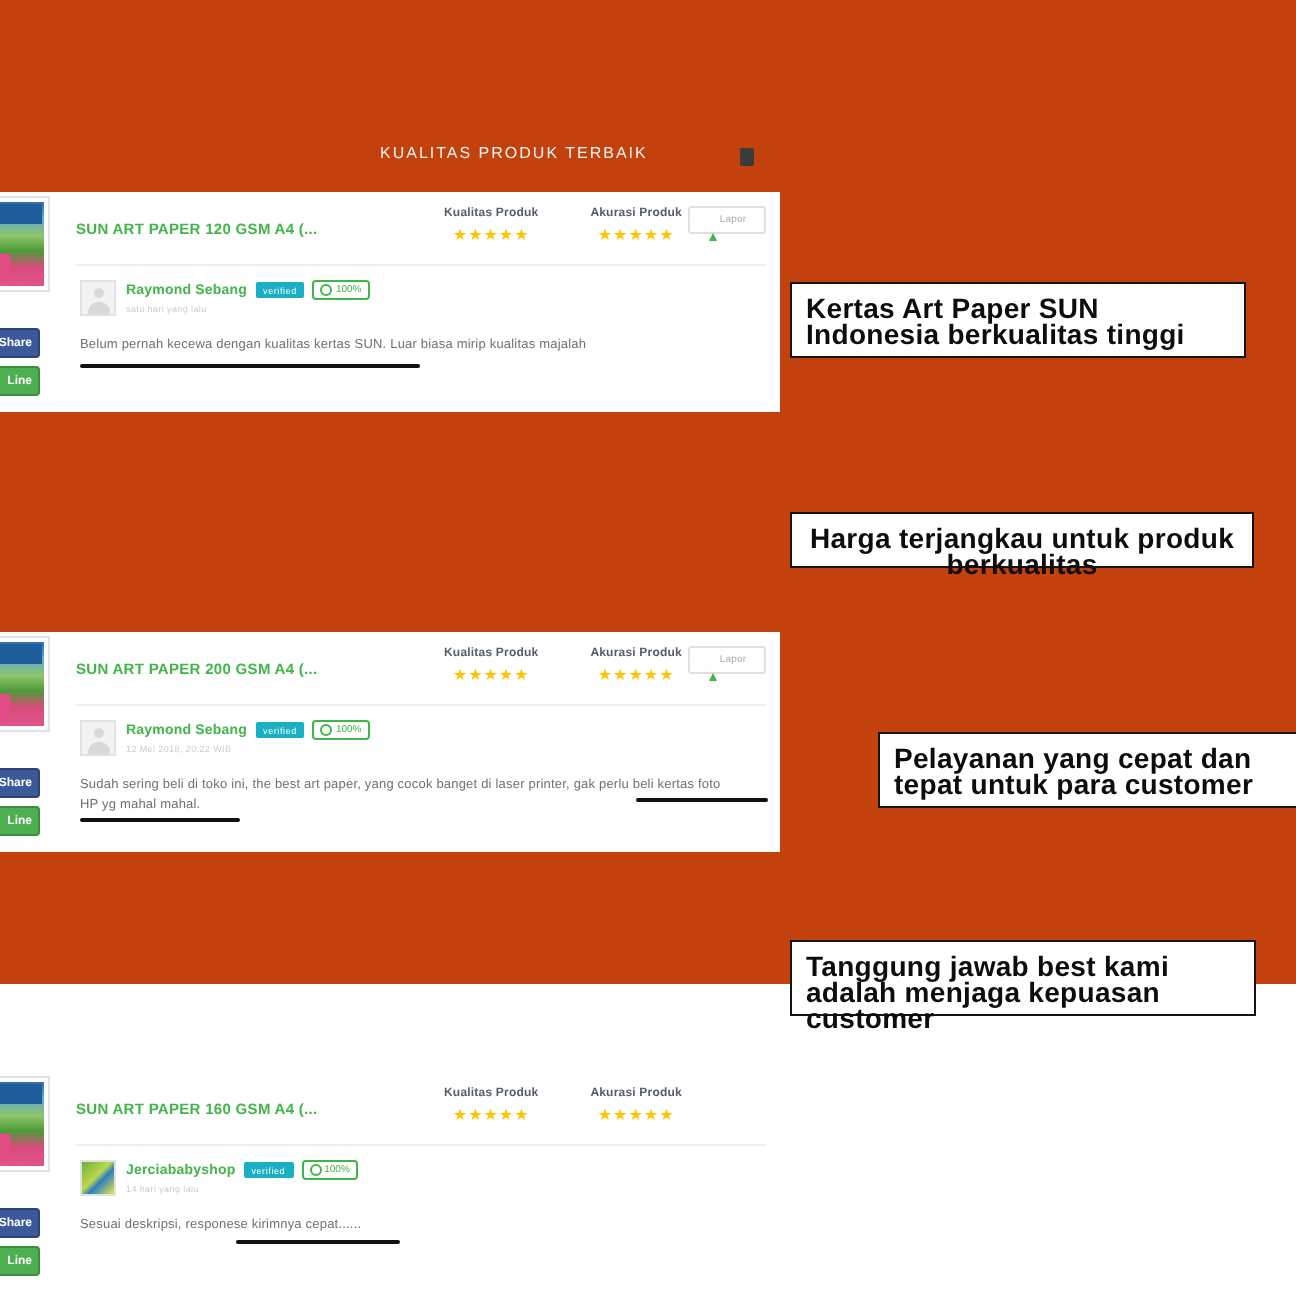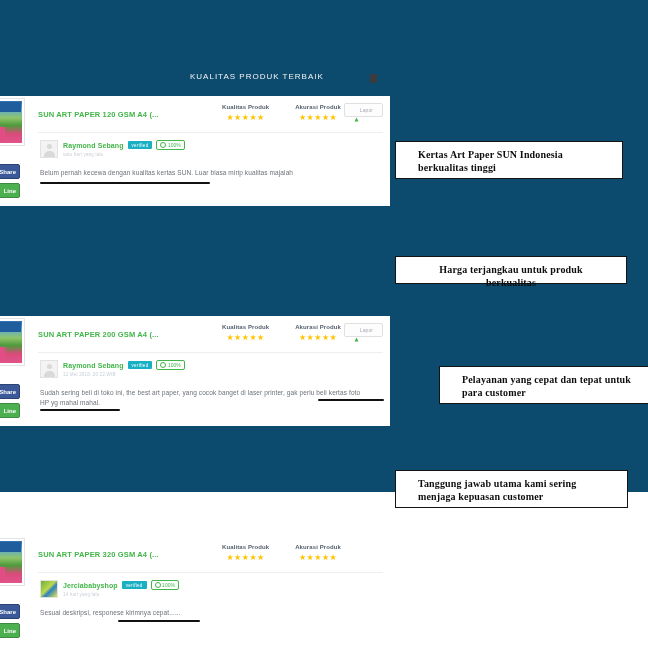--- a/index.html
+++ b/index.html
@@ -12,21 +12,21 @@
     background: #ffffff;
     font-family: "Liberation Sans", sans-serif;
     overflow: hidden;
     position: relative;
   }
 
   #page {
     position: relative;
     width: 648px;
     height: 492px;
-    background: #0c4a6e;
+    background: #c2410c;
   }
 
   
   .ghost-header {
     position: absolute;
     top: 72px;
     left: 190px;
     width: 250px;
     height: 14px;
     font-size: 8px;
@@ -324,24 +324,24 @@
     left: 395px;
     top: 96px;
     width: 240px;
   }
   .statement-box {
     position: absolute;
     left: 0;
     border: 1.6px solid #141414;
     background: #ffffff;
     box-sizing: border-box;
-    padding: 6px 22px;
-    font-family: Liberation Serif, serif;
+    padding: 6px 7px;
+    font-family: Liberation Sans, sans-serif;
     font-weight: bold;
-    font-size: 10px;
+    font-size: 14px;
     color: #0d0d0d;
     line-height: 13px;
     letter-spacing: 0.15px;
   }
 </style>
 </head>
 <body>
 
 <div id="page">
 
@@ -449,21 +449,21 @@
 
     <div class="review-block" style="top:220px">
       <div class="left-rail">
         <div class="thumb-card">
           <div class="thumb-img"></div>
         </div>
         <div class="share-btn fb">Share</div>
         <div class="share-btn line">Line</div>
       </div>
       <div class="review-body">
-        <div class="product-title">SUN ART PAPER 320 GSM A4 (...</div>
+        <div class="product-title">SUN ART PAPER 160 GSM A4 (...</div>
         <div class="ratings">
           <div class="rating-col">
             <div class="rating-label">Kualitas Produk</div>
             <div class="rating-stars">★★★★★</div>
           </div>
           <div class="rating-col">
             <div class="rating-label">Akurasi Produk</div>
             <div class="rating-stars">★★★★★</div>
           </div>
         </div>
@@ -486,16 +486,16 @@
         <div class="mark" style="left:88px; top:84px; width:82px; height:2.4px;"></div>
       </div>
     </div>
 
   </div>
 
   <div class="statement-col">
     <div class="statement-box" style="top:45px; width:228px; height:38px;">Kertas Art Paper SUN Indonesia berkualitas tinggi</div>
     <div class="statement-box" style="top:160px; width:232px; height:28px;text-align:center;">Harga terjangkau untuk produk berkualitas</div>
     <div class="statement-box" style="top:270px; width:232px; height:38px;margin-left:44px;">Pelayanan yang cepat dan tepat untuk para customer</div>
-    <div class="statement-box" style="top:374px; width:233px; height:38px;">Tanggung jawab utama kami sering menjaga kepuasan customer</div>
+    <div class="statement-box" style="top:374px; width:233px; height:38px;">Tanggung jawab best kami adalah menjaga kepuasan customer</div>
   </div>
 
 </div>
 
 </body></html>

